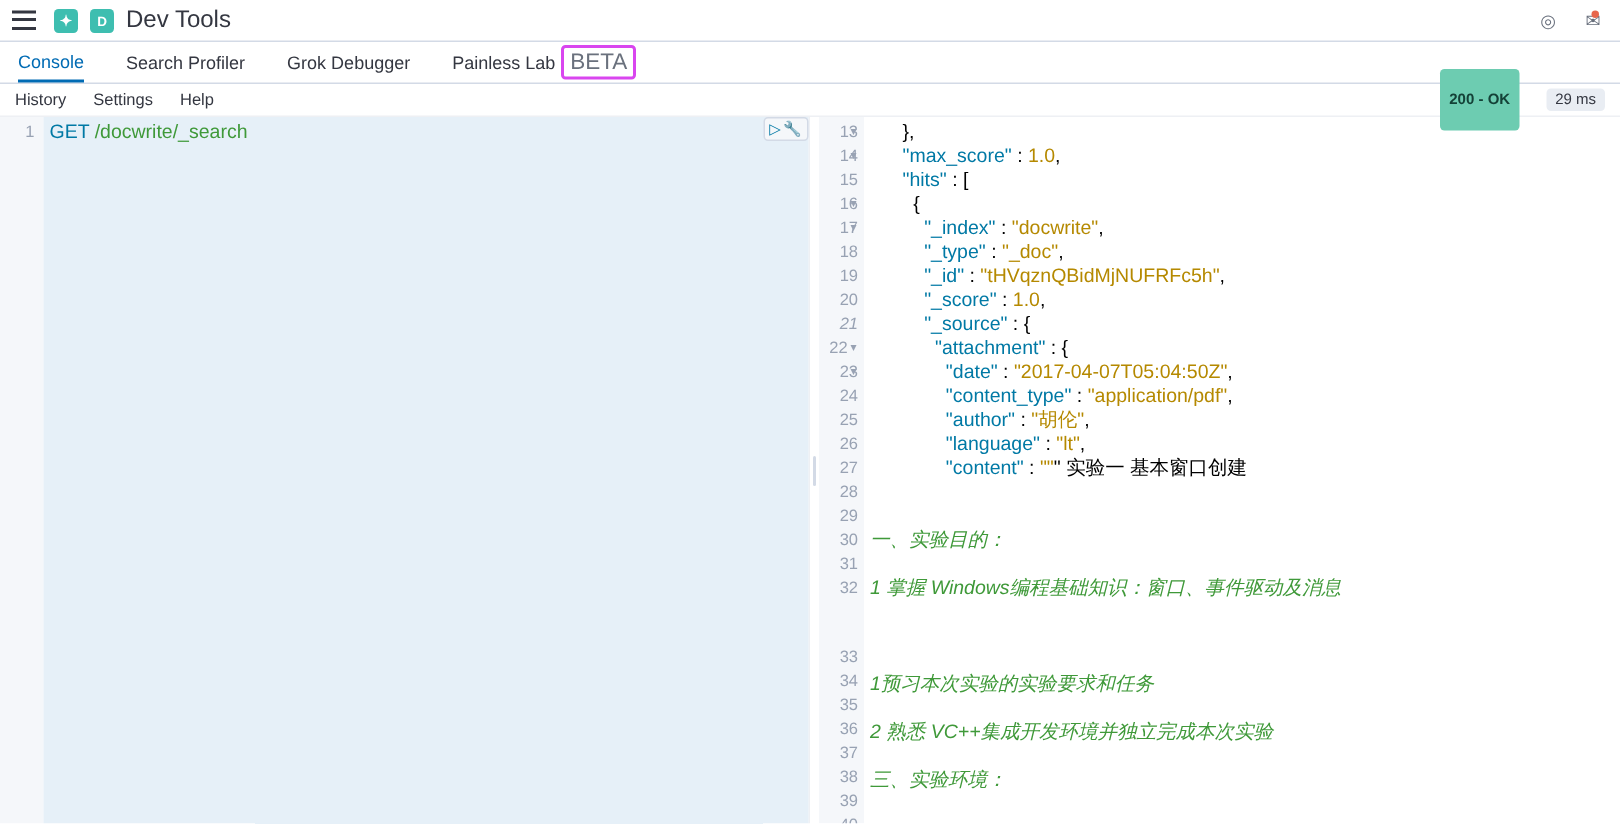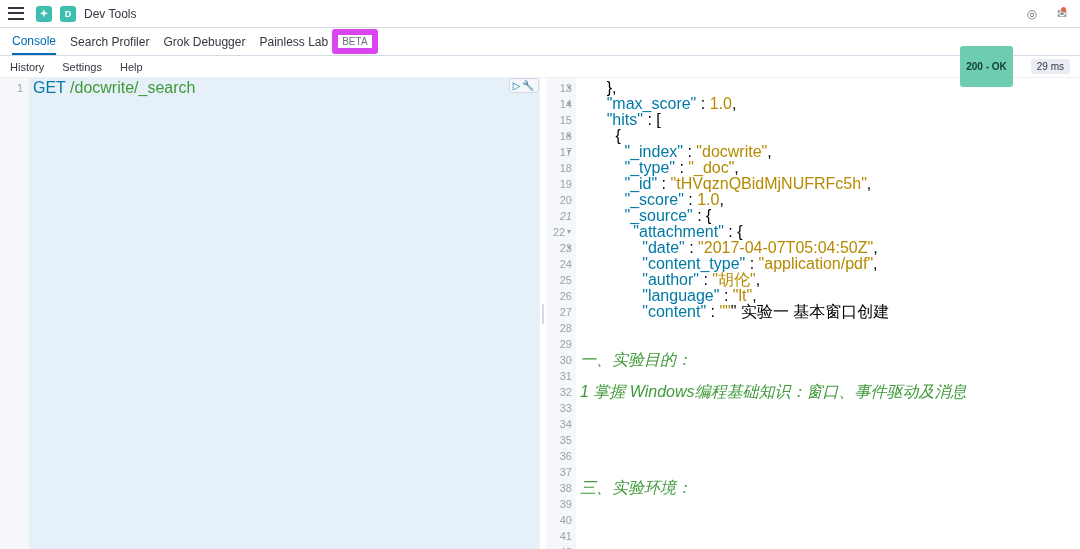--- a/index.html
+++ b/index.html
@@ -4,47 +4,47 @@
 <style>
 * { margin:0; padding:0; box-sizing:border-box; font-family:-apple-system,"Segoe UI",Helvetica,Arial,sans-serif; }
 body { width:1080px; height:549px; background:#fff; font-size:12px; overflow:hidden; }
 
 
 .topbar { height:28px; border-bottom:1px solid #d3dae6; display:flex; align-items:center; padding:0 8px; }
 .hamb { width:16px; height:16px; display:flex; flex-direction:column; justify-content:space-around; cursor:pointer; margin-right:12px;}
 .hamb span{ height:2px; background:#343741; }
 .badge-ico { width:16px; height:16px; border-radius:3px; background:#3ebeb0; display:flex; align-items:center; justify-content:center; margin-right:8px; color:#fff; font-size:10px; font-weight:700;}
 .badge-d  { width:16px; height:16px; border-radius:3px; background:#3ebeb0; display:flex; align-items:center; justify-content:center; margin-right:8px; color:#fff; font-size:9px; font-weight:700;}
-.app-title{ color:#343741; font-size:12px;text-align:right;}
+.app-title{ color:#343741; font-size:16px;text-align:right;}
 .tb-sp{flex:1;}
 .tb-ico{ width:20px; height:20px; display:flex; align-items:center; justify-content:center; color:#69707d; margin-left:10px; cursor:pointer;}
 .tb-dot{ width:5px;height:5px;background:#e7664c;border-radius:50%; position:absolute; top:3px; right:6px;}
 .tb-rel{position:relative;}
 
 
-.tabs { height:28px; display:flex; align-items:center; border-bottom:1px solid #d3dae6; padding:0 12px; gap:14px; font-size:12px;}
+.tabs { height:28px; display:flex; align-items:center; border-bottom:1px solid #d3dae6; padding:0 12px; gap:28px; font-size:12px;}
 .tab { color:#343741; cursor:pointer; height:27px; display:flex; align-items:center;}
 .tab.active{ color:#006bb4; border-bottom:2px solid #006bb4; font-weight:400;}
-.beta{ font-size:10px; border:6px solid #d946ef; border-radius:3px; padding:1px 4px; color:#6a717d; margin-left:4px;}
+.beta{ font-size:15px; border:2px solid #d946ef; border-radius:3px; padding:1px 4px; color:#6a717d; margin-left:4px;}
 
 
 .subbar{ height:22px; border-bottom:1px solid #eef0f4; display:flex; align-items:center; padding:0 10px; gap:18px; font-size:11px;}
 .subbar a{ color:#343741; cursor:pointer; }
 .subbar .sp{flex:1;}
 .status-ok{ background:#6dccb1; color:#144137; font-size:10px; padding:15px 6px; border-radius:3px; font-weight:600;}
 .status-ms{ background:#e9edf3; color:#343741; font-size:10px; padding:2px 6px; border-radius:3px;}
 
 
 .main{ display:flex; height:calc(549px - 28px - 28px - 22px); }
 .left{ width:540px; border-right:1px solid #eef0f4; display:flex; }
 .right{ flex:1; display:flex; overflow:hidden;}
 .gutter{ width:29px; background:#f5f7fa; color:#98a2b3; text-align:right; padding:2px 6px 0 0; font-size:11px; font-family:Menlo,Consolas,monospace; line-height:16px; user-select:none;}
 .gutter.rg{ width:30px; padding-right:4px; position:relative;}
 .fold{ position:absolute; right:1px; font-size:8px; color:#98a2b3;}
-.code{ flex:1; font-family:Menlo,Consolas,monospace; font-size:16px; line-height:16px; padding:2px 4px 0 4px; overflow:hidden;}
+.code{ flex:1; font-family:Menlo,Consolas,monospace; font-size:13px; line-height:16px; padding:2px 4px 0 4px; overflow:hidden;}
 .code .ln{ white-space:pre; height:16px;}
 .tok-m{ color:#0079a5; } 
 .tok-p{ color:#3f9939; } 
 .tok-k{ color:#0079a5; } 
 .tok-s{ color:#b58900; }
 .cn-green{ color:#3f9939; font-style:italic;}
 .run-tools{ position:absolute; right:0; top:0; background:#f5f7fa; border:1px solid #d3dae6; border-radius:3px; display:flex; align-items:center; gap:2px; padding:1px 3px;}
 .run-tools span{ font-size:10px; cursor:pointer; color:#0079a5;}
 .left-wrap{position:relative; flex:1; display:flex;}
 .divider-handle{ width:6px; display:flex; align-items:center; justify-content:center; cursor:col-resize;}
@@ -119,21 +119,21 @@
         <div style="position: relative;">23<span class="fold">▾</span></div>
         <div style="position: relative;">24</div>
         <div style="position: relative;">25</div>
         <div style="position: relative;">26</div>
         <div style="position: relative;">27</div>
         <div style="position: relative;">28</div>
         <div style="position: relative;">29</div>
         <div style="position: relative;">30</div>
         <div style="position: relative;">31</div>
         <div style="position: relative;">32</div>
-        <div style="position: relative;">33</div>
+        <div style="position: relative; margin-top: 30px;">33</div>
         <div style="position: relative;">34</div>
         <div style="position: relative;">35</div>
         <div style="position: relative;">36</div>
         <div style="position: relative;">37</div>
         <div style="position: relative;">38</div>
         <div style="position: relative;">39</div>
         <div style="position: relative;">40</div>
         <div style="position: relative;">41</div>
         <div style="position: relative;">42</div>
       </div>
@@ -154,18 +154,20 @@
         <div class="ln">              <span class="tok-k">"language"</span> : <span class="tok-s">"lt"</span>,</div>
         <div class="ln">              <span class="tok-k">"content"</span> : <span class="tok-s">""</span>" 实验一 基本窗口创建</div>
         <div class="ln"></div>
         <div class="ln"><span class="cn-green"></span></div>
         <div class="ln"><span class="cn-green">一、实验目的：</span></div>
         <div class="ln"><span class="cn-green"></span></div>
         <div class="ln"><span class="cn-green">1 掌握 Windows编程基础知识：窗口、事件驱动及消息</span></div>
         <div class="ln"><span class="cn-green"></span></div>
         <div class="ln"><span class="cn-green"></span></div>
         <div class="ln"><span class="cn-green"></span></div>
+        <div class="ln"><span class="cn-green">1预习本次实验的实验要求和任务</span></div>
         <div class="ln"><span class="cn-green"></span></div>
+        <div class="ln"><span class="cn-green">2 熟悉 VC++集成开发环境并独立完成本次实验</span></div>
         <div class="ln"><span class="cn-green"></span></div>
         <div class="ln"><span class="cn-green">三、实验环境：</span></div>
       </div>
   </div>
 </div>
 
 </body></html>

